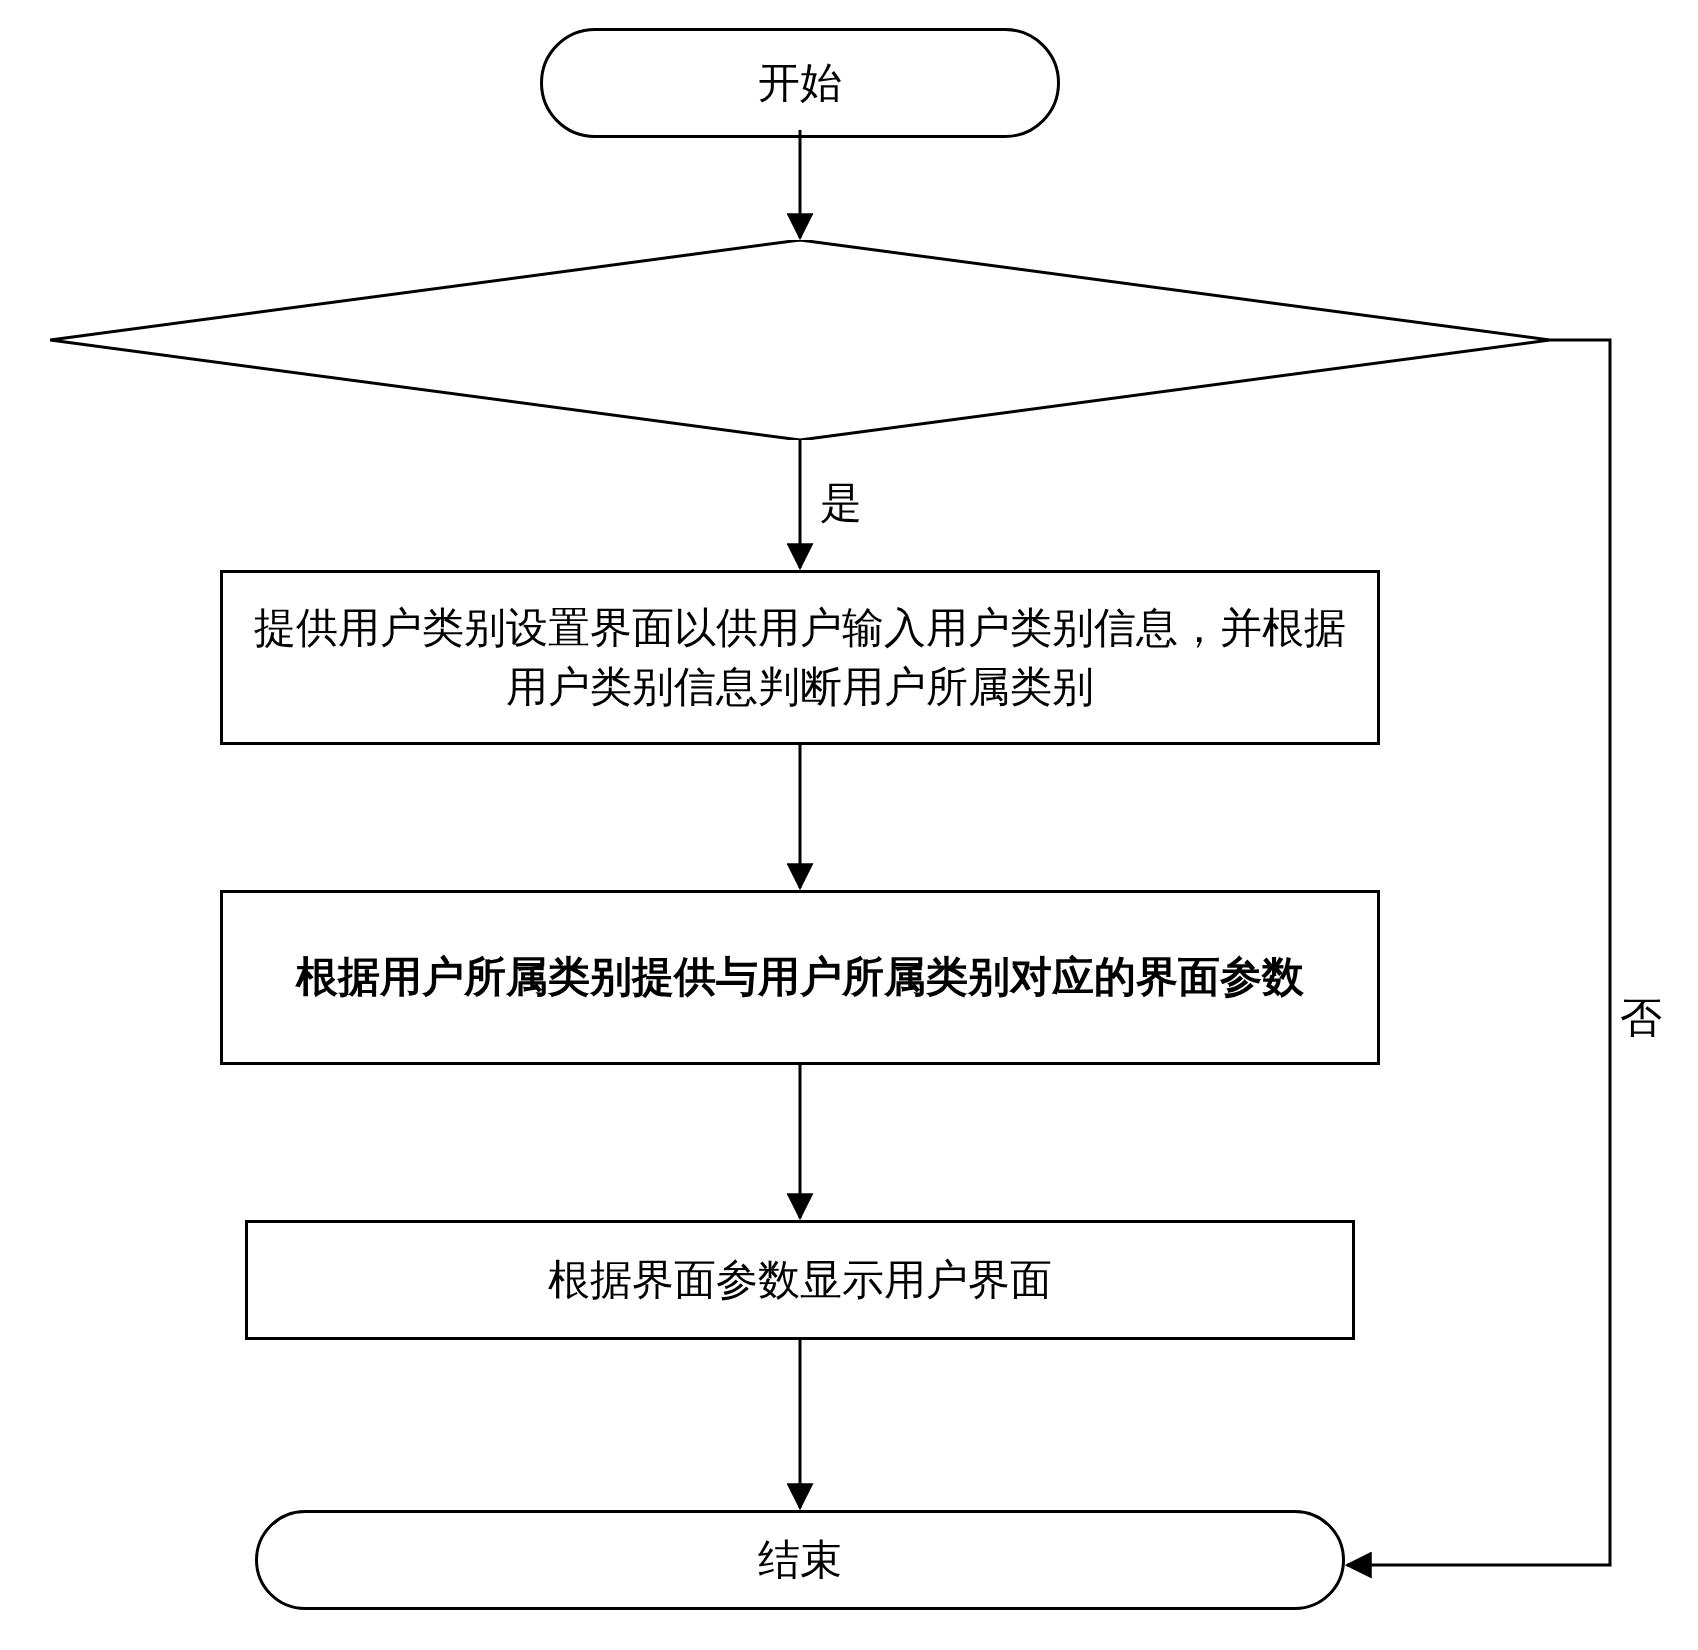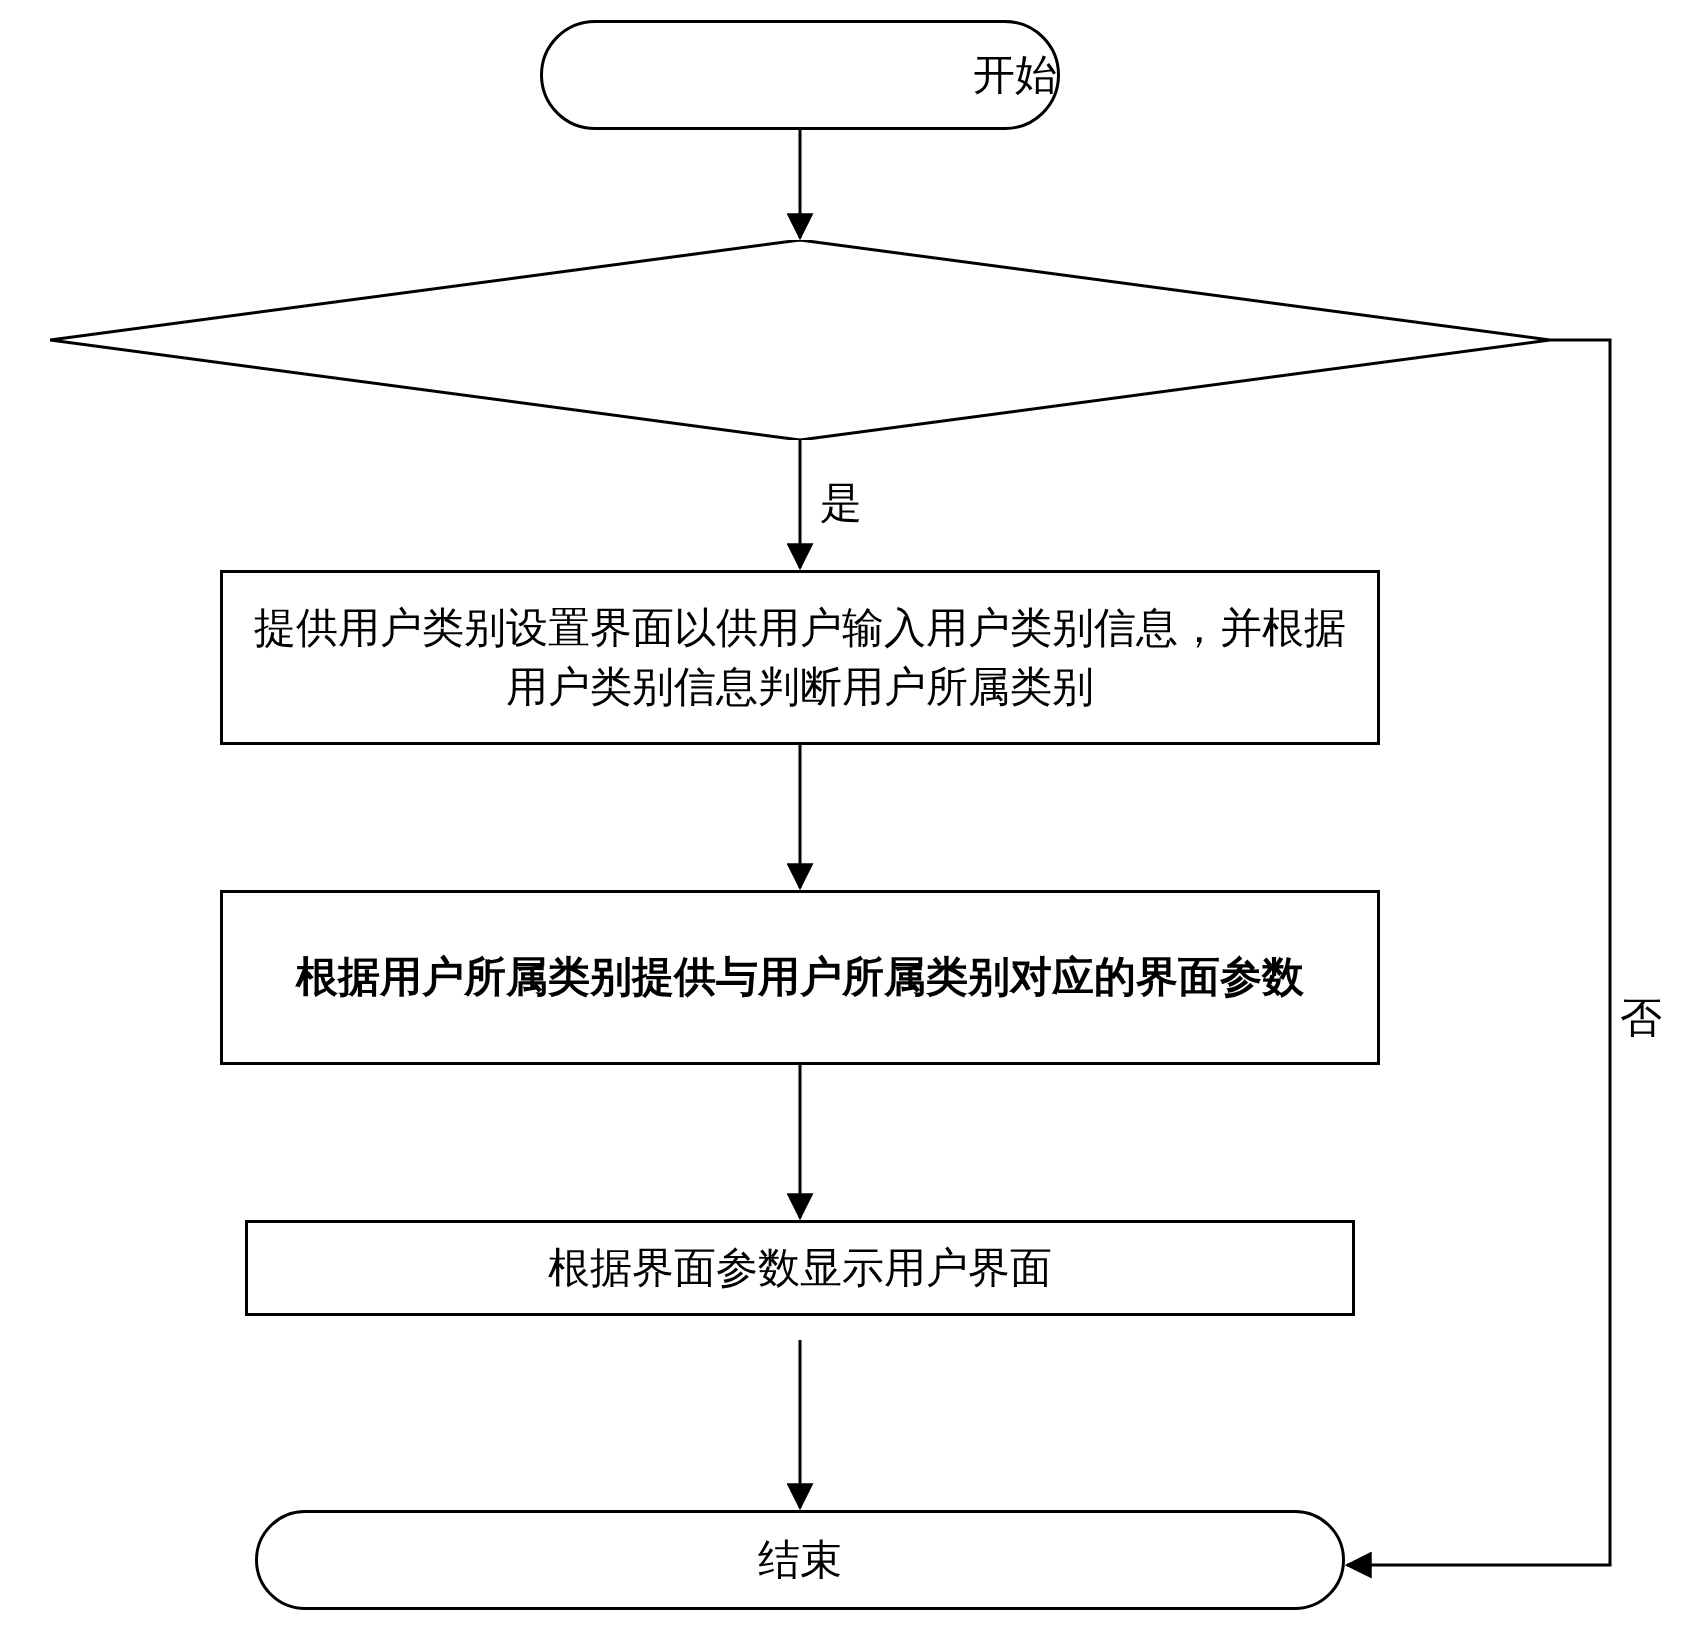--- a/index.html
+++ b/index.html
@@ -54,39 +54,39 @@
     width: 1698px;
     height: 1650px;
     pointer-events: none;
   }
 </style>
 </head>
 <body>
 
 <div class="flowchart">
 
-  <div class="node terminator" style="left:520px; top:0px; width:520px; height:110px;justify-content:flex-end;">
+  <div class="node terminator" style="left:520px; top:8px; width:520px; height:110px;">
     <span>开始</span>
   </div>
 
   <div class="decision-wrap" style="left:30px; top:220px; width:1500px; height:200px;">
     <svg width="1500" height="200" viewBox="0 0 1500 200" style="position:absolute;top:0;left:0;">
       <polygon points="750,0 1500,100 750,200 0,100" fill="#fff" stroke="#000" stroke-width="3"></polygon>
     </svg>
   </div>
 
   <div class="node process" style="left:200px; top:550px; width:1160px; height:175px; padding:10px 30px;">
     <span>提供用户类别设置界面以供用户输入用户类别信息，并根据用户类别信息判断用户所属类别</span>
   </div>
 
   <div class="node process" style="left:200px; top:870px; width:1160px; height:175px; padding:10px 30px;font-weight:bold;">
     <span>根据用户所属类别提供与用户所属类别对应的界面参数</span>
   </div>
 
-  <div class="node process" style="left:225px; top:1200px; width:1110px; height:96px; padding:10px 30px;">
+  <div class="node process" style="left:225px; top:1200px; width:1110px; height:120px; padding:10px 30px;">
     <span>根据界面参数显示用户界面</span>
   </div>
 
   <div class="node terminator" style="left:235px; top:1490px; width:1090px; height:100px;align-items:center;">
     <span>结束</span>
   </div>
 
   <div class="edge-label" style="left:800px; top:455px;">是</div>
   <div class="edge-label" style="left:1600px; top:970px;">否</div>
 

